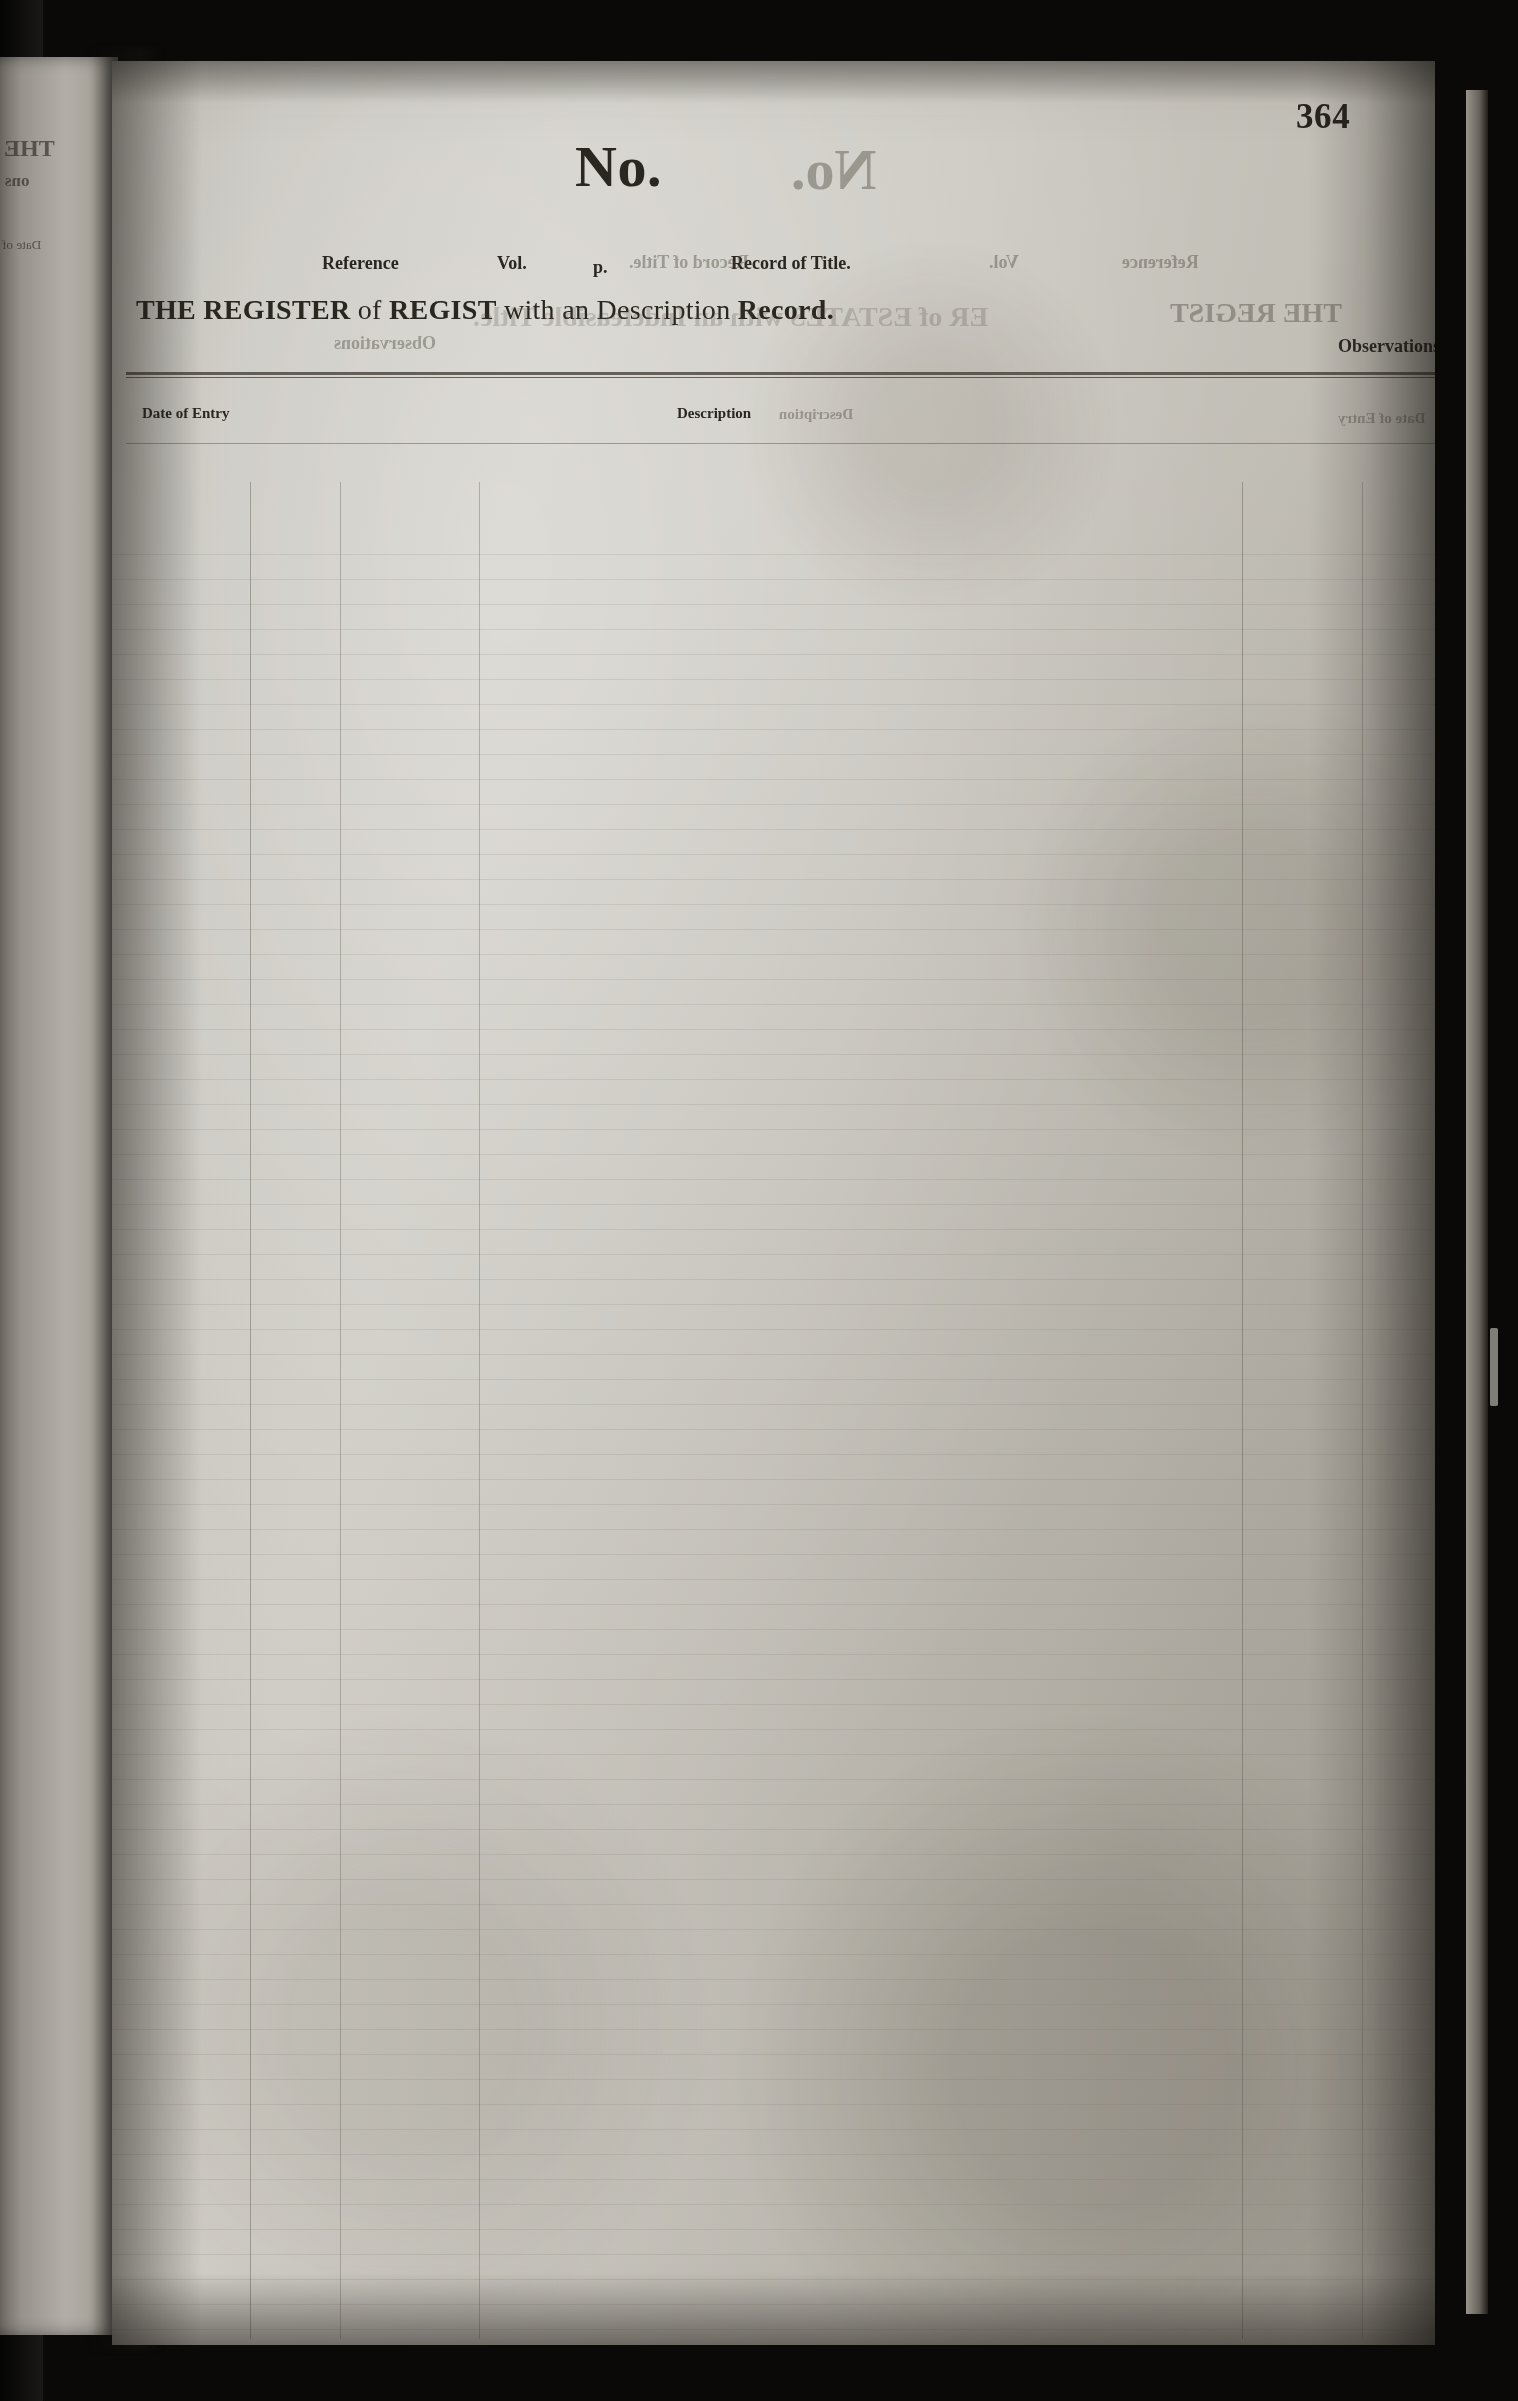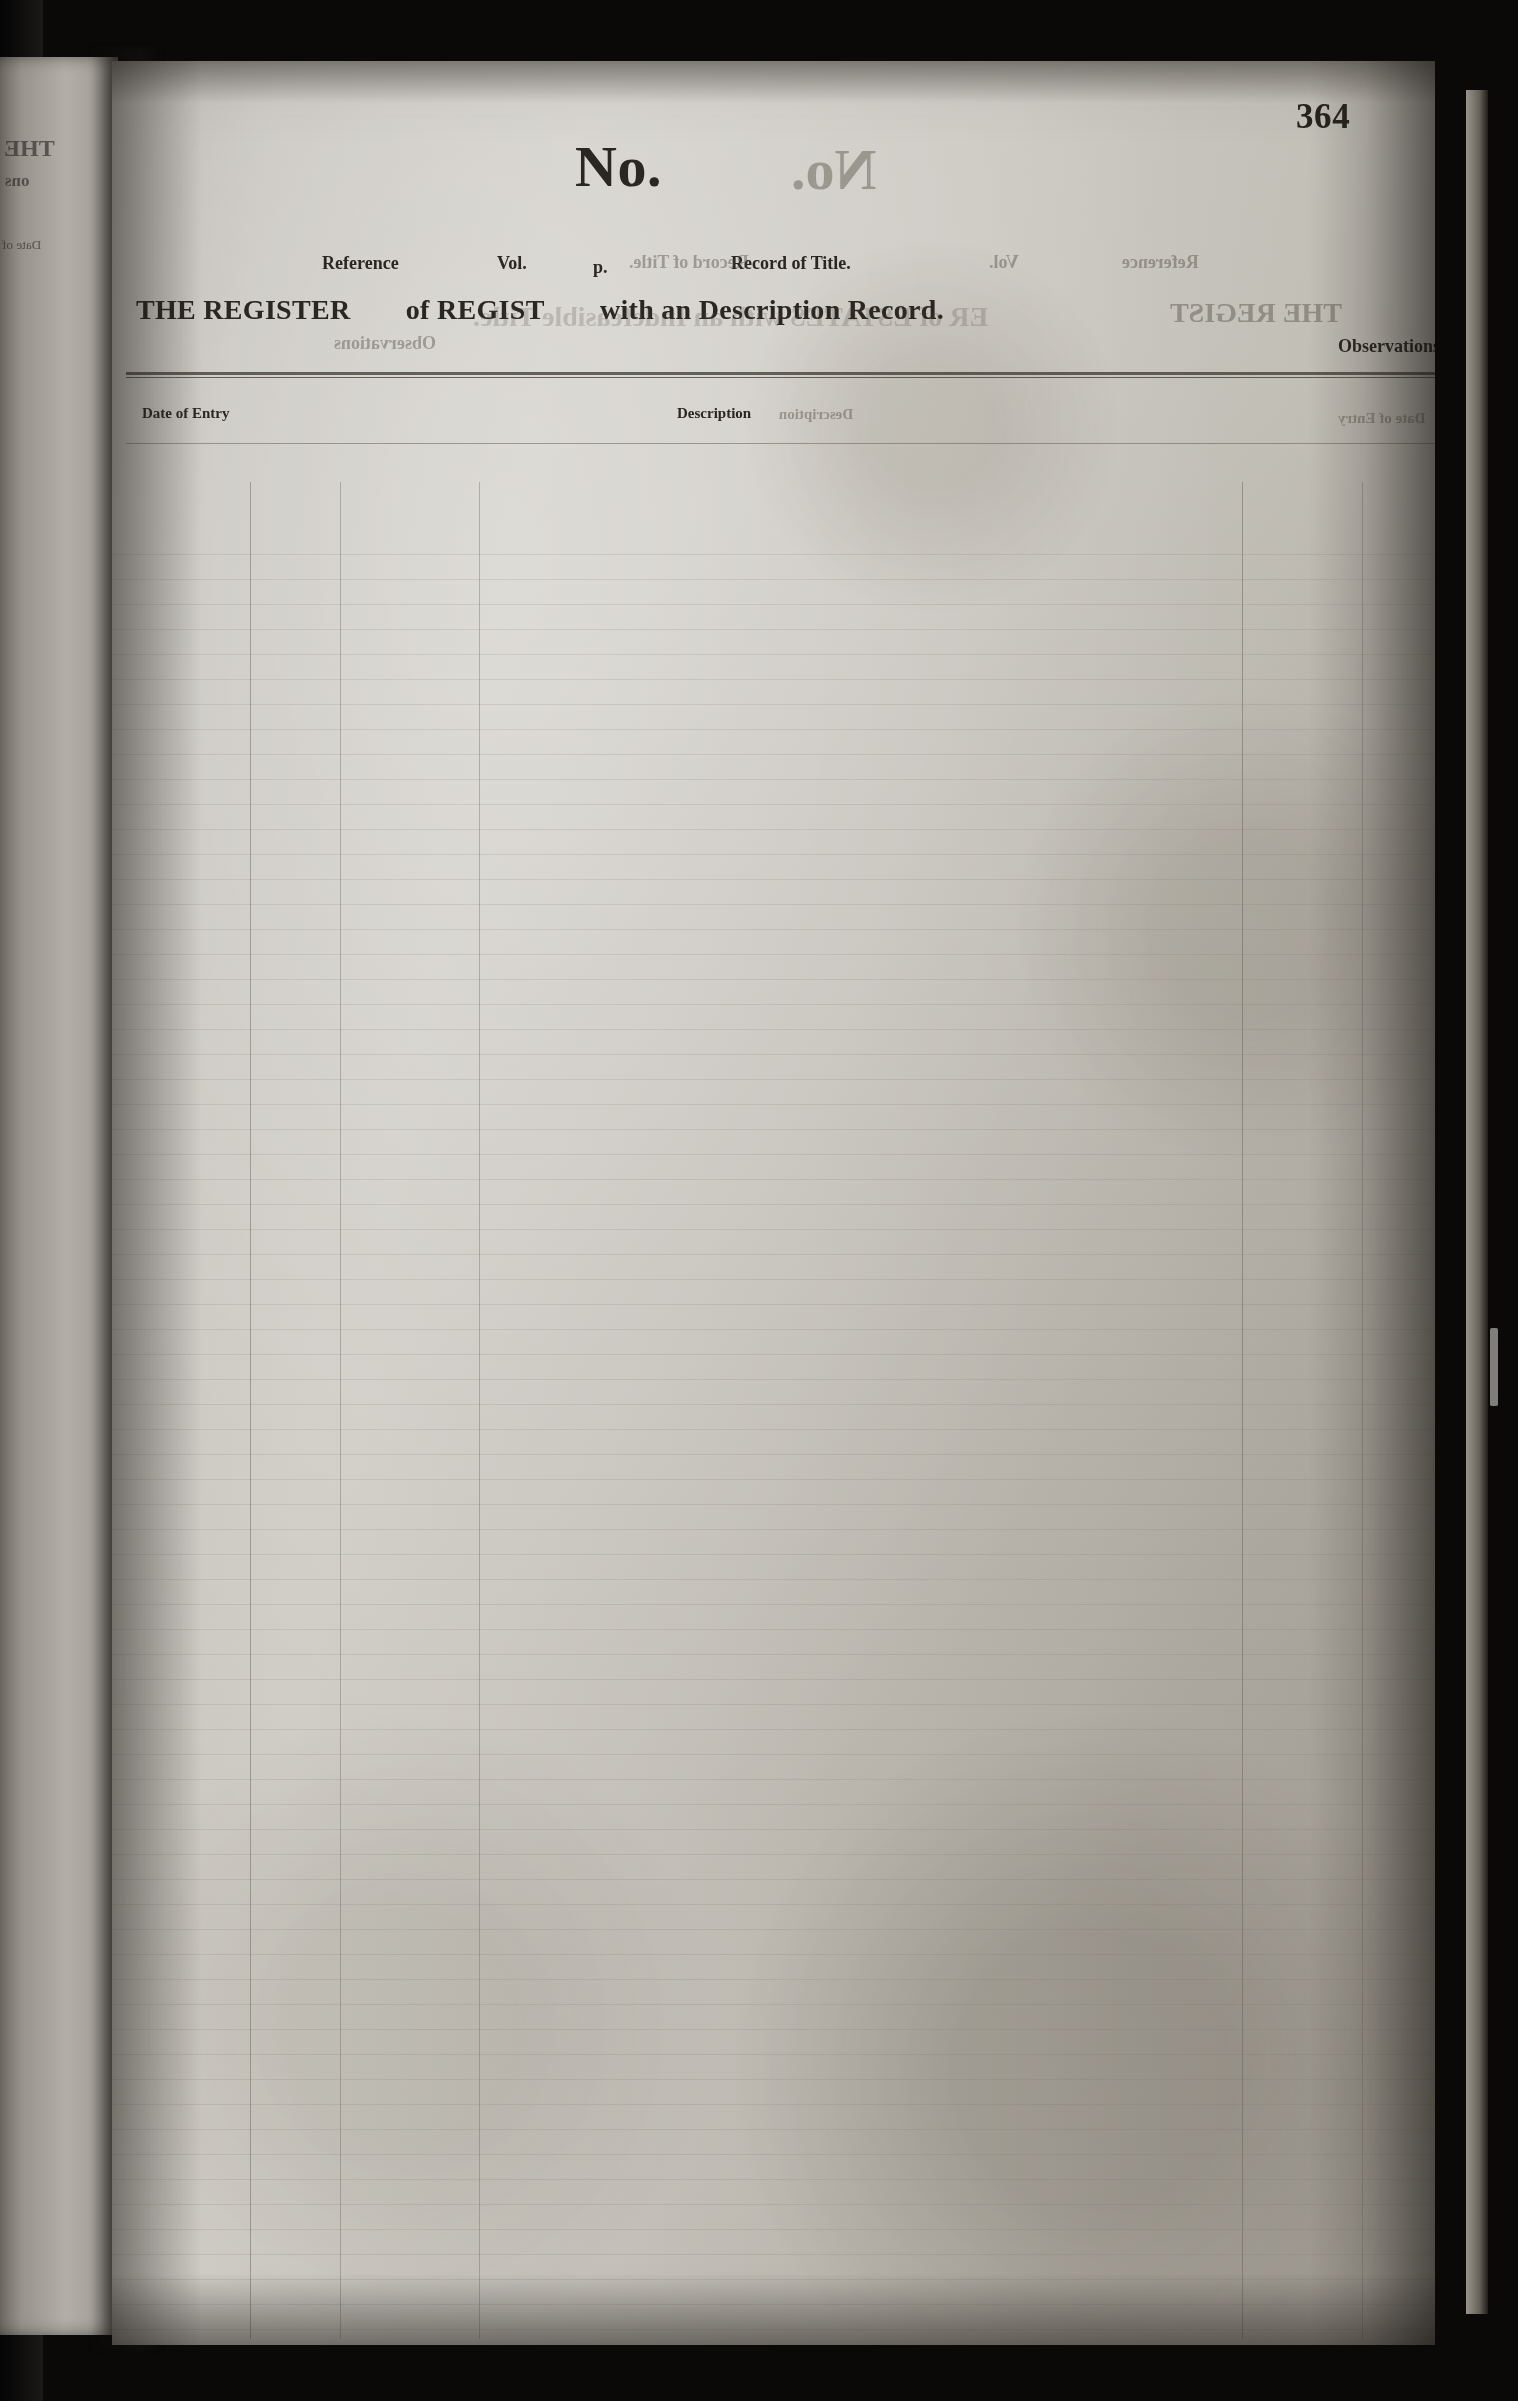--- a/index.html
+++ b/index.html
@@ -161,21 +161,21 @@
   }
   .hdr-small {
     font-size: 18px;
     font-weight: 600;
   }
   .title-line {
     font-size: 28px;
     font-weight: 700;
     letter-spacing: 0.3px;
   }
-  .title-line .lighter { font-weight: 700; margin-left: 48px; }
+  .title-line .lighter { font-weight: 400; }
   .col-hdr {
     font-size: 15px;
     font-weight: 600;
   }
   .obs {
     font-size: 18px;
     font-weight: 600;
   }
   .folio {
     font-size: 35px;

